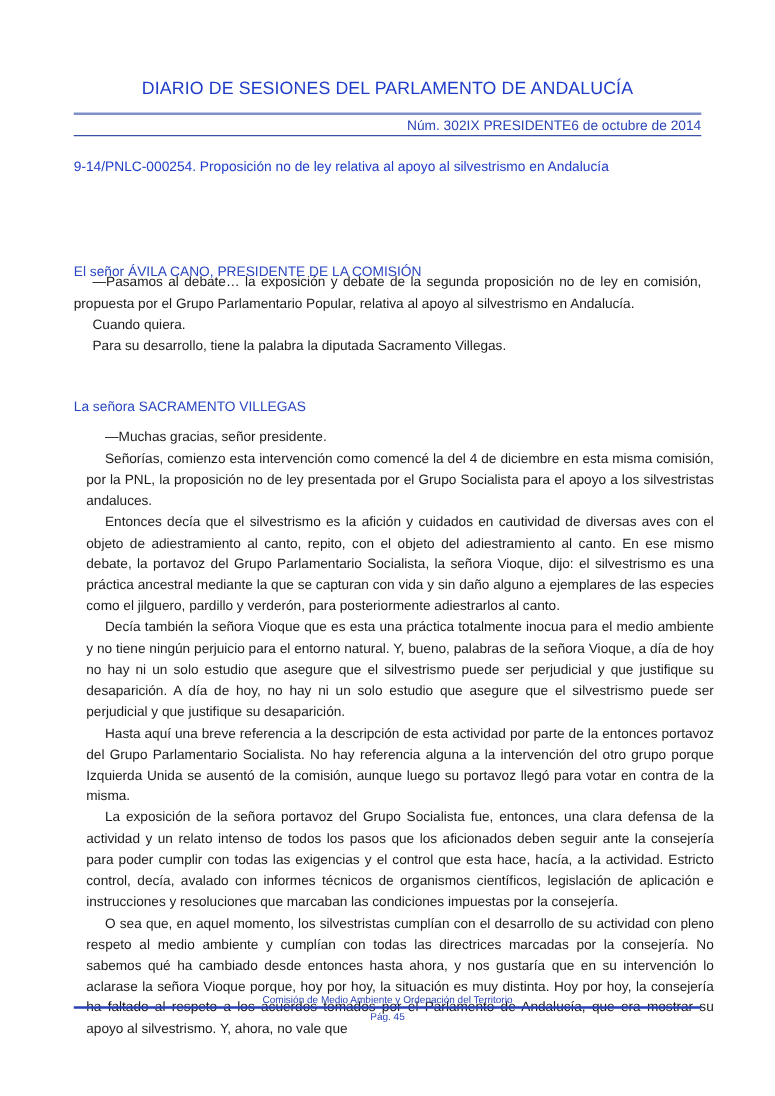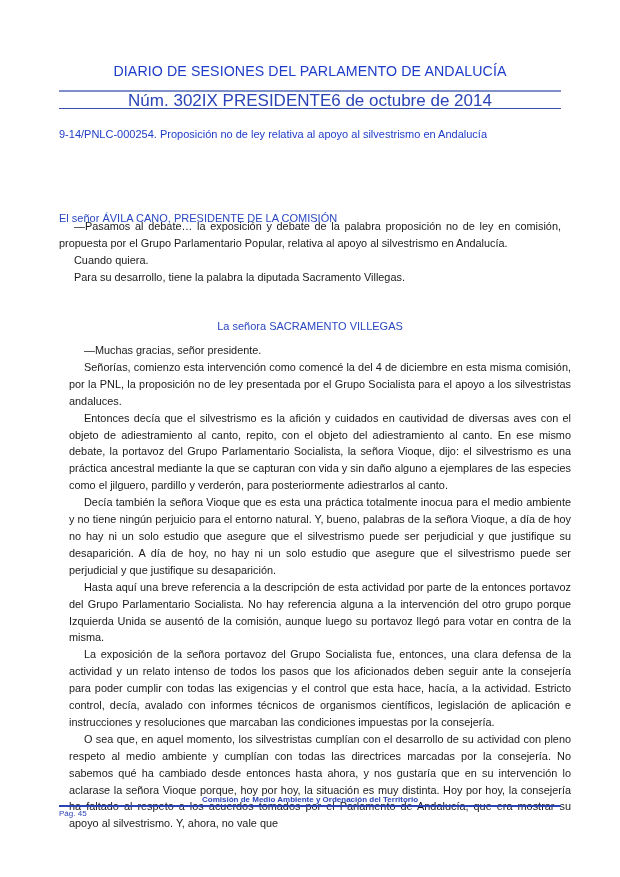--- a/index.html
+++ b/index.html
@@ -39,24 +39,24 @@
       width: 502px;
       height: 2px;
       background: #7f8fc8;
     }
     .meta-row {
       position: absolute;
       top: 93px;
       left: 0;
       width: 502px;
       height: 15px;
-      font-size: 17px;
+      font-size: 11px;
       color: #2a44b8;
       display: flex;
-      justify-content: center;
+      justify-content: flex-end;
       align-items: center;
     }
     .meta-row span { display: block; }
     .rule-bottom {
       position: absolute;
       top: 108px;
       left: 0;
       width: 502px;
       height: 1px;
       background: #3a4fa8;
@@ -90,37 +90,37 @@
       margin: 0;
       text-indent: 15px;
     }
     .footer-label {
       position: absolute;
       top: 795px;
       left: 0;
       width: 502px;
       text-align: center;
       font-size: 8px;
-      font-weight: bold;
+      font-weight: normal;
       color: #2a44b8;
     }
     .footer-rule {
       position: absolute;
       top: 805px;
       left: 0;
       width: 502px;
       height: 2px;
       background: #2a44b8;
     }
     .footer-page {
       position: absolute;
       top: 809px;
       left: 0;
       width: 502px;
-      text-align: left;
+      text-align: center;
       font-size: 8px;
       color: #2a44b8;
     }
   </style>
 </head>
 <body>
 
 <div class="page">
 
   <div class="doc-title">DIARIO DE SESIONES DEL PARLAMENTO DE ANDALUCÍA</div>
@@ -129,26 +129,26 @@
     <span>Núm. 302</span>
     <span>IX PRESIDENTE</span>
     <span>6 de octubre de 2014</span>
   </div>
   <div class="rule-bottom"></div>
 
   <div class="subject">9-14/PNLC-000254. Proposición no de ley relativa al apoyo al silvestrismo en Andalucía</div>
 
   <div class="speaker" style="top:212px;">El señor ÁVILA CANO, PRESIDENTE DE LA COMISIÓN</div>
   <div class="speech" style="top:218px;">
-    <p>—Pasamos al debate… la exposición y debate de la palabra proposición no de ley en comisión, propues­ta por el Grupo Parlamentario Popular, relativa al apoyo al silvestrismo en Andalucía.</p>
+    <p>—Pasamos al debate… la exposición y debate de la segunda proposición no de ley en comisión, propues­ta por el Grupo Parlamentario Popular, relativa al apoyo al silvestrismo en Andalucía.</p>
     <p>Cuando quiera.</p>
     <p>Para su desarrollo, tiene la palabra la diputada Sacramento Villegas.</p>
   </div>
 
-  <div class="speaker" style="top:320px;text-align:center;">La señora SACRAMENTO VILLEGAS</div>
+  <div class="speaker" style="top:320px;">La señora SACRAMENTO VILLEGAS</div>
   <div class="speech" style="top:342px;margin-left:10px;">
     <p>—Muchas gracias, señor presidente.</p>
     <p>Señorías, comienzo esta intervención como comencé la del 4 de diciembre en esta misma comisión, por la PNL, la proposición no de ley presentada por el Grupo Socialista para el apoyo a los silvestristas andaluces.</p>
     <p>Entonces decía que el silvestrismo es la afición y cuidados en cautividad de diversas aves con el objeto de adiestramiento al canto, repito, con el objeto del adiestramiento al canto. En ese mismo debate, la porta­voz del Grupo Parlamentario Socialista, la señora Vioque, dijo: el silvestrismo es una práctica ancestral me­diante la que se capturan con vida y sin daño alguno a ejemplares de las especies como el jilguero, pardillo y verderón, para posteriormente adiestrarlos al canto.</p>
     <p>Decía también la señora Vioque que es esta una práctica totalmente inocua para el medio ambiente y no tiene ningún perjuicio para el entorno natural. Y, bueno, palabras de la señora Vioque, a día de hoy no hay ni un solo estudio que asegure que el silvestrismo puede ser perjudicial y que justifique su desaparición. A día de hoy, no hay ni un solo estudio que asegure que el silvestrismo puede ser perjudicial y que justifique su desaparición.</p>
     <p>Hasta aquí una breve referencia a la descripción de esta actividad por parte de la entonces portavoz del Grupo Parlamentario Socialista. No hay referencia alguna a la intervención del otro grupo porque Izquierda Unida se ausentó de la comisión, aunque luego su portavoz llegó para votar en contra de la misma.</p>
     <p>La exposición de la señora portavoz del Grupo Socialista fue, entonces, una clara defensa de la actividad y un relato intenso de todos los pasos que los aficionados deben seguir ante la consejería para poder cum­plir con todas las exigencias y el control que esta hace, hacía, a la actividad. Estricto control, decía, avalado con informes técnicos de organismos científicos, legislación de aplicación e instrucciones y resoluciones que marcaban las condiciones impuestas por la consejería.</p>
     <p>O sea que, en aquel momento, los silvestristas cumplían con el desarrollo de su actividad con pleno res­peto al medio ambiente y cumplían con todas las directrices marcadas por la consejería. No sabemos qué ha cambiado desde entonces hasta ahora, y nos gustaría que en su intervención lo aclarase la señora Vioque porque, hoy por hoy, la situación es muy distinta. Hoy por hoy, la consejería ha faltado al respeto a los acuer­dos tomados por el Parlamento de Andalucía, que era mostrar su apoyo al silvestrismo. Y, ahora, no vale que</p>
   </div>
 

